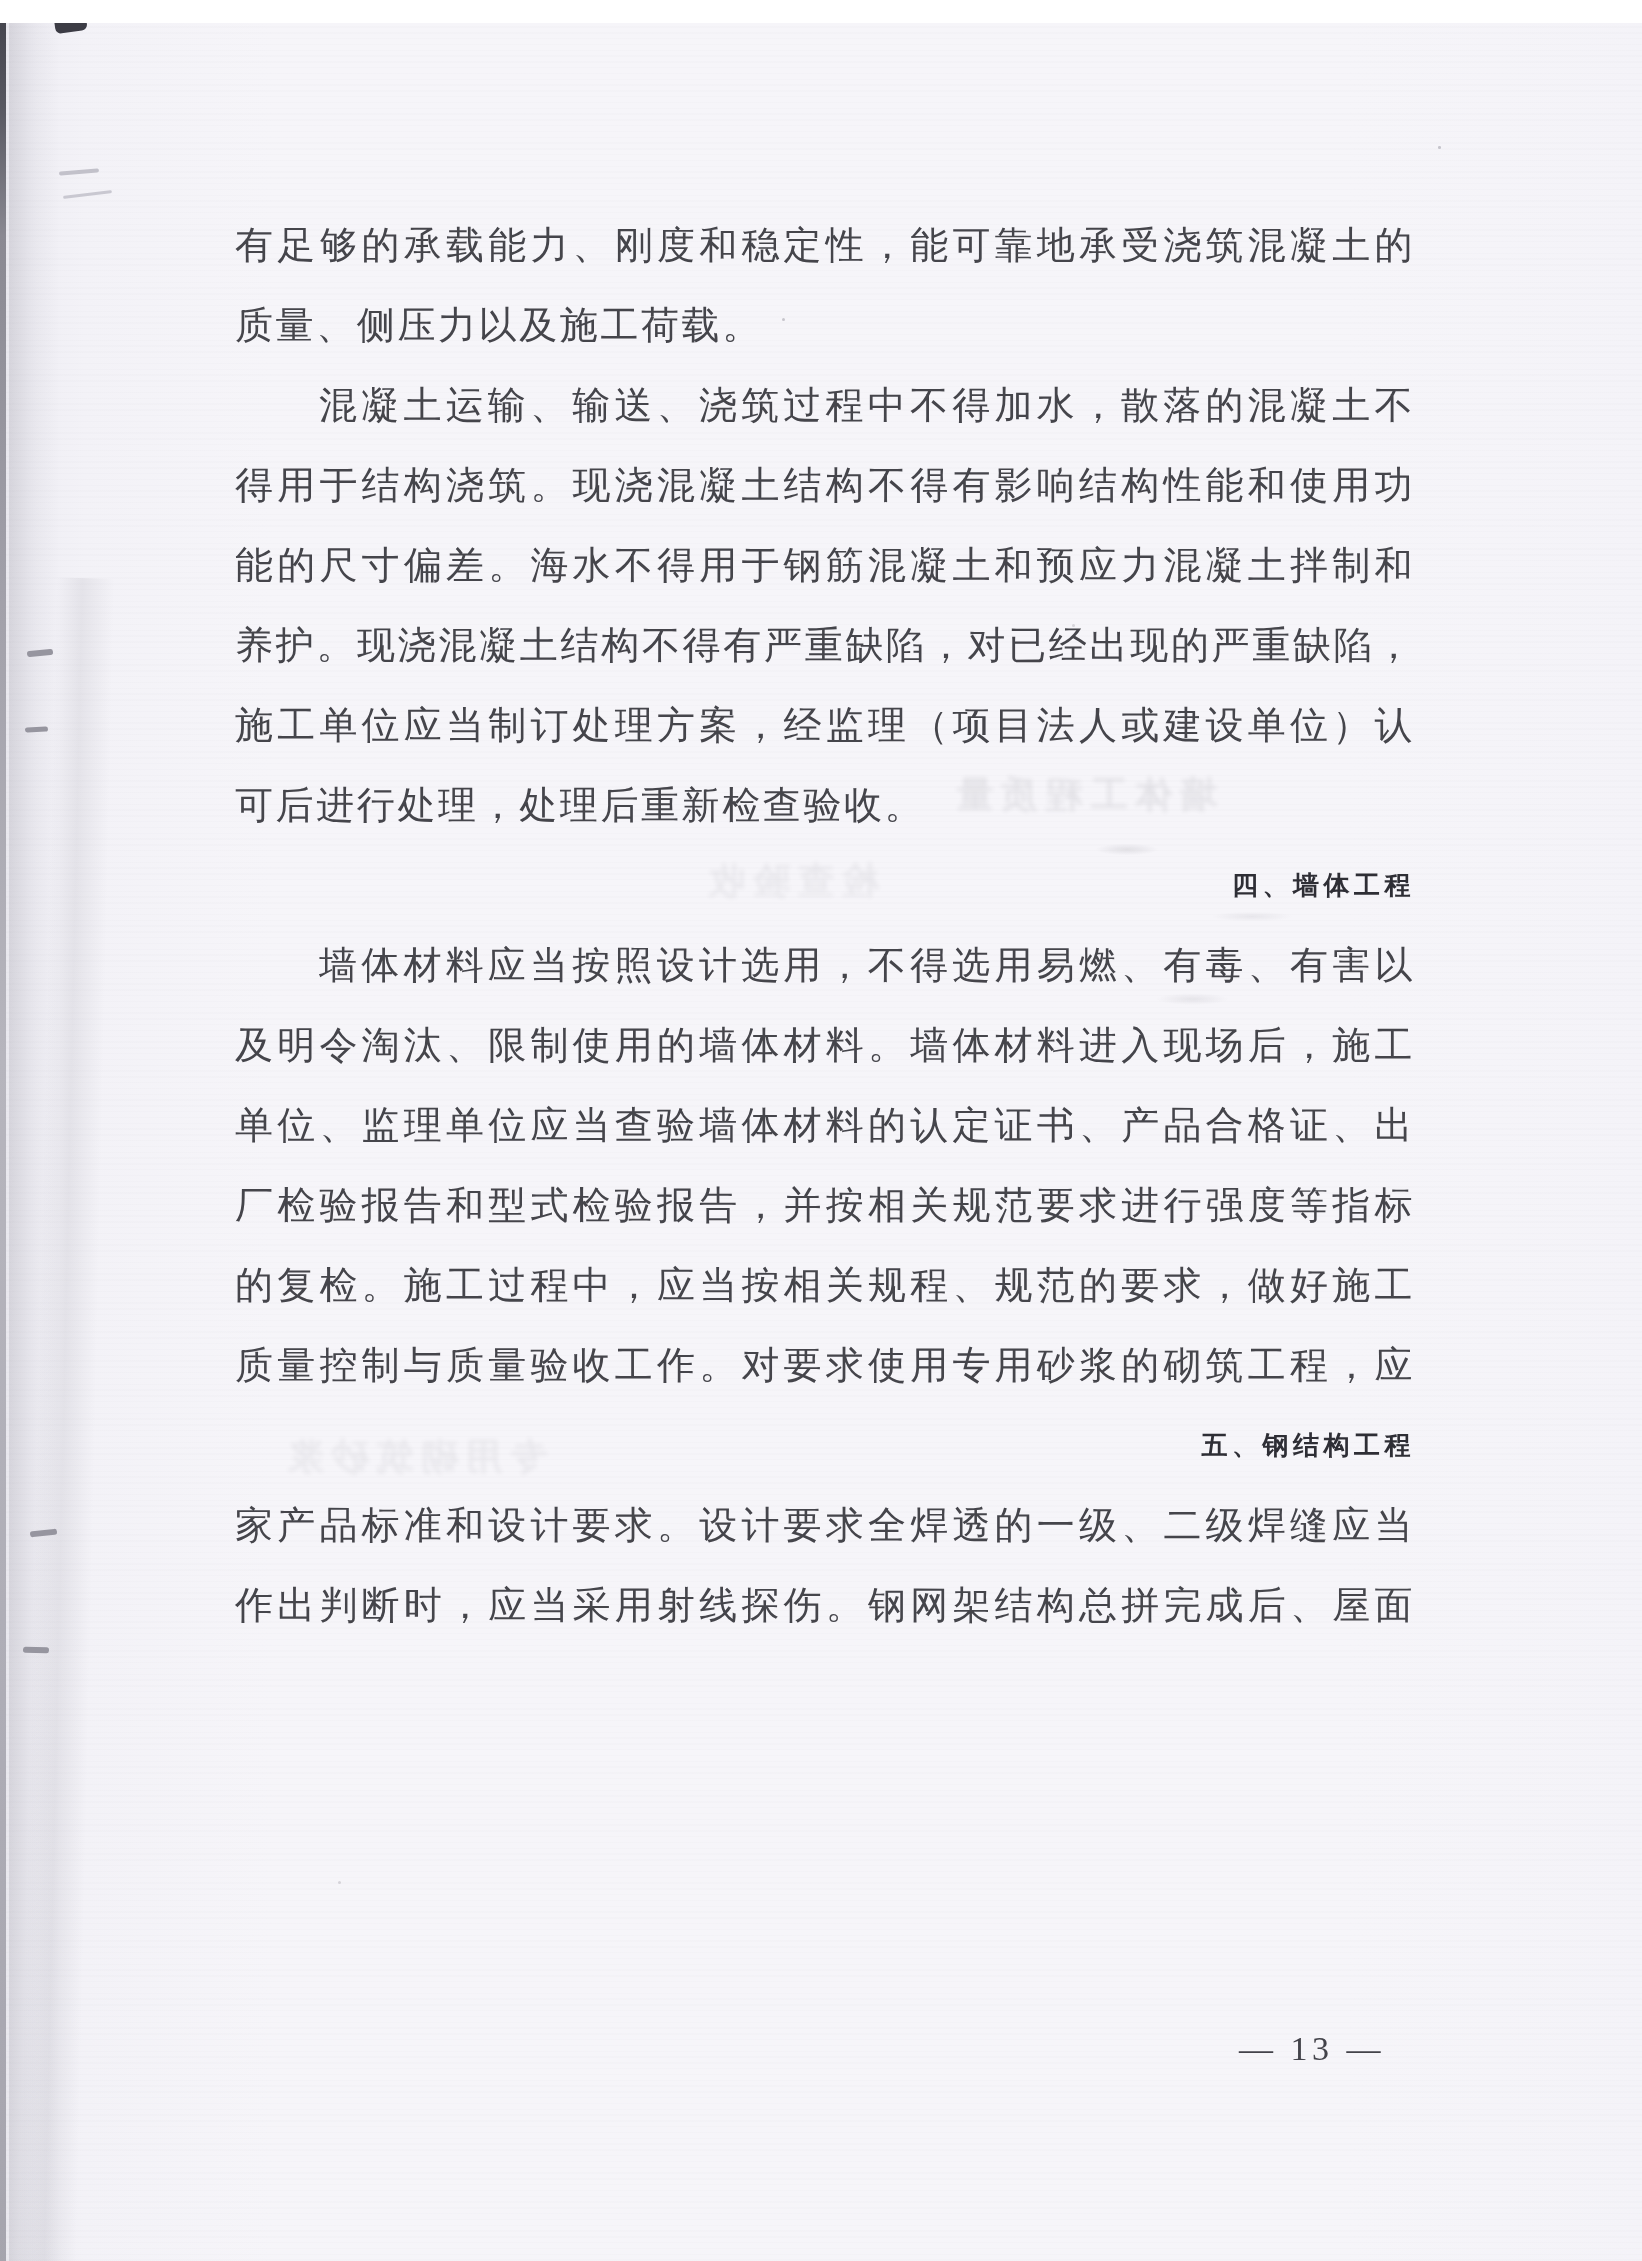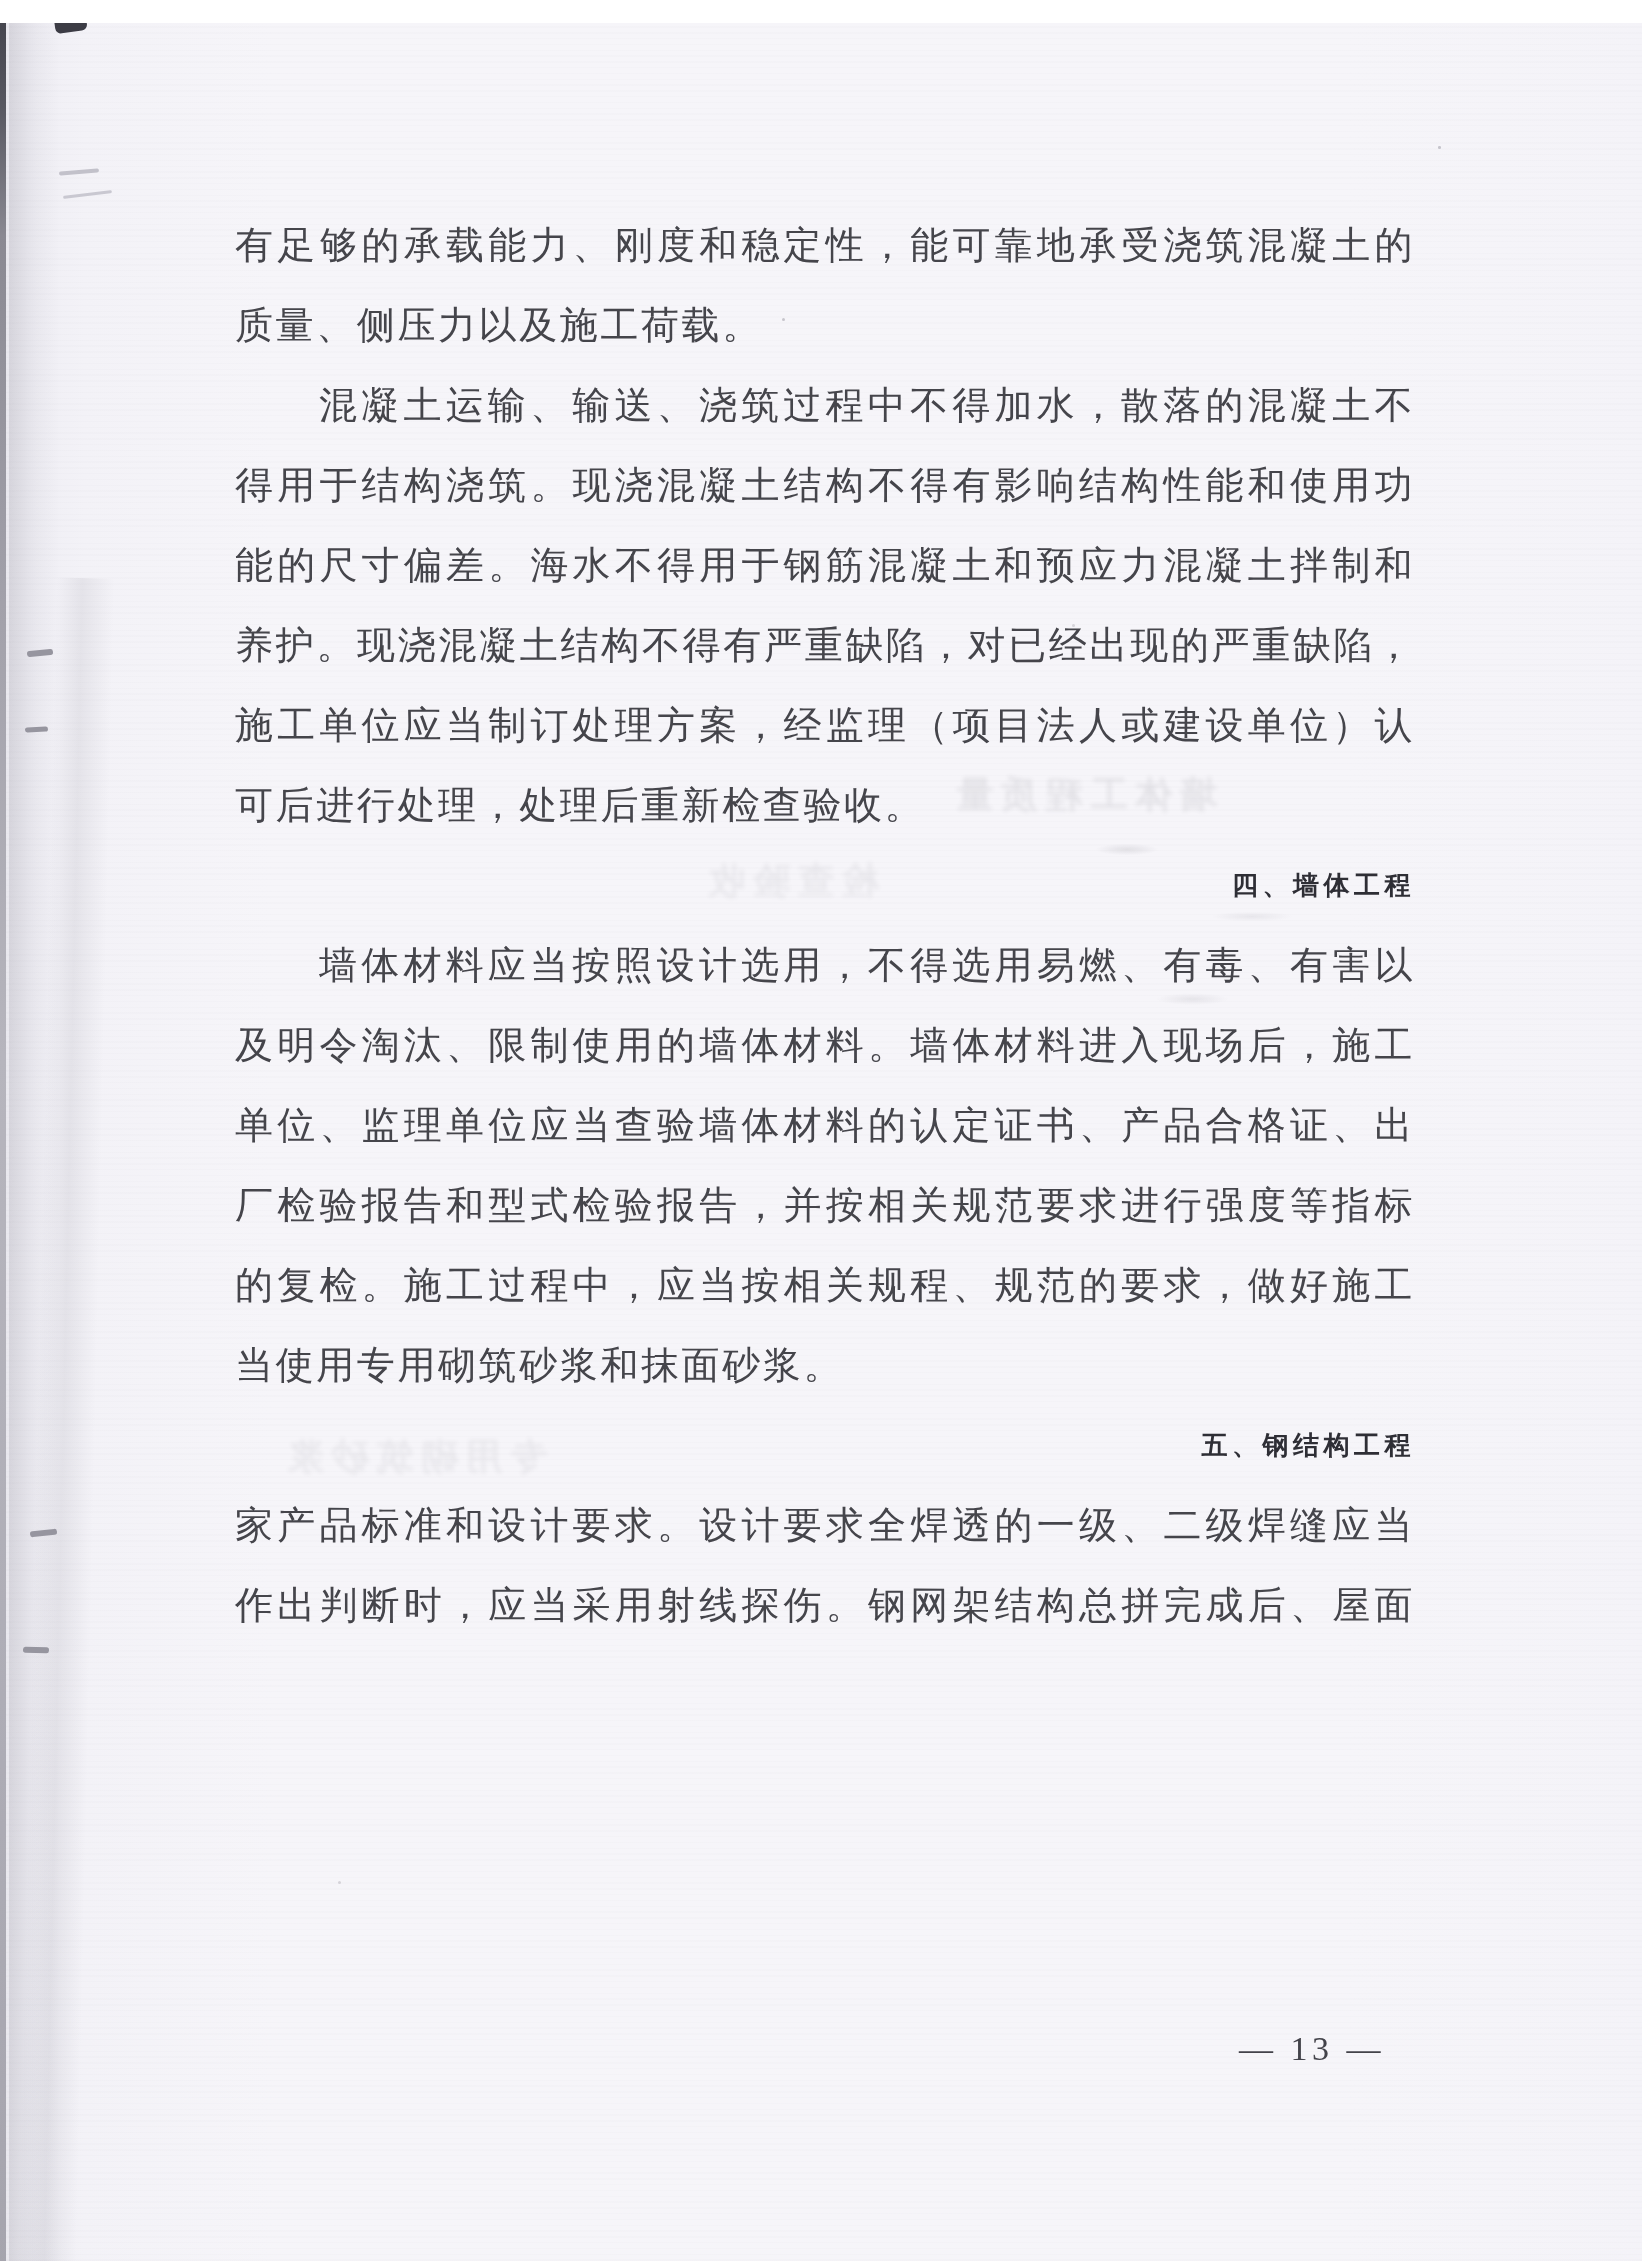--- a/index.html
+++ b/index.html
@@ -122,21 +122,21 @@
     <div class="line j">能的尺寸偏差。海水不得用于钢筋混凝土和预应力混凝土拌制和</div>
     <div class="line j">养护。现浇混凝土结构不得有严重缺陷，对已经出现的严重缺陷，</div>
     <div class="line j">施工单位应当制订处理方案，经监理（项目法人或建设单位）认</div>
     <div class="line">可后进行处理，处理后重新检查验收。</div>
     <div class="line h i">四、墙体工程</div>
     <div class="line j i">墙体材料应当按照设计选用，不得选用易燃、有毒、有害以</div>
     <div class="line j">及明令淘汰、限制使用的墙体材料。墙体材料进入现场后，施工</div>
     <div class="line j">单位、监理单位应当查验墙体材料的认定证书、产品合格证、出</div>
     <div class="line j">厂检验报告和型式检验报告，并按相关规范要求进行强度等指标</div>
     <div class="line j">的复检。施工过程中，应当按相关规程、规范的要求，做好施工</div>
-    <div class="line">当使用专用砌筑砂浆和抹面砂浆。</div>
+    <div class="line j">质量控制与质量验收工作。对要求使用专用砂浆的砌筑工程，应</div>
     <div class="line h i">五、钢结构工程</div>
     <div class="line j">家产品标准和设计要求。设计要求全焊透的一级、二级焊缝应当</div>
     <div class="line j">作出判断时，应当采用射线探伤。钢网架结构总拼完成后、屋面</div>
   </div>
 
   <div class="page-footer">— 13 —</div>
 
 </div>
 
 

